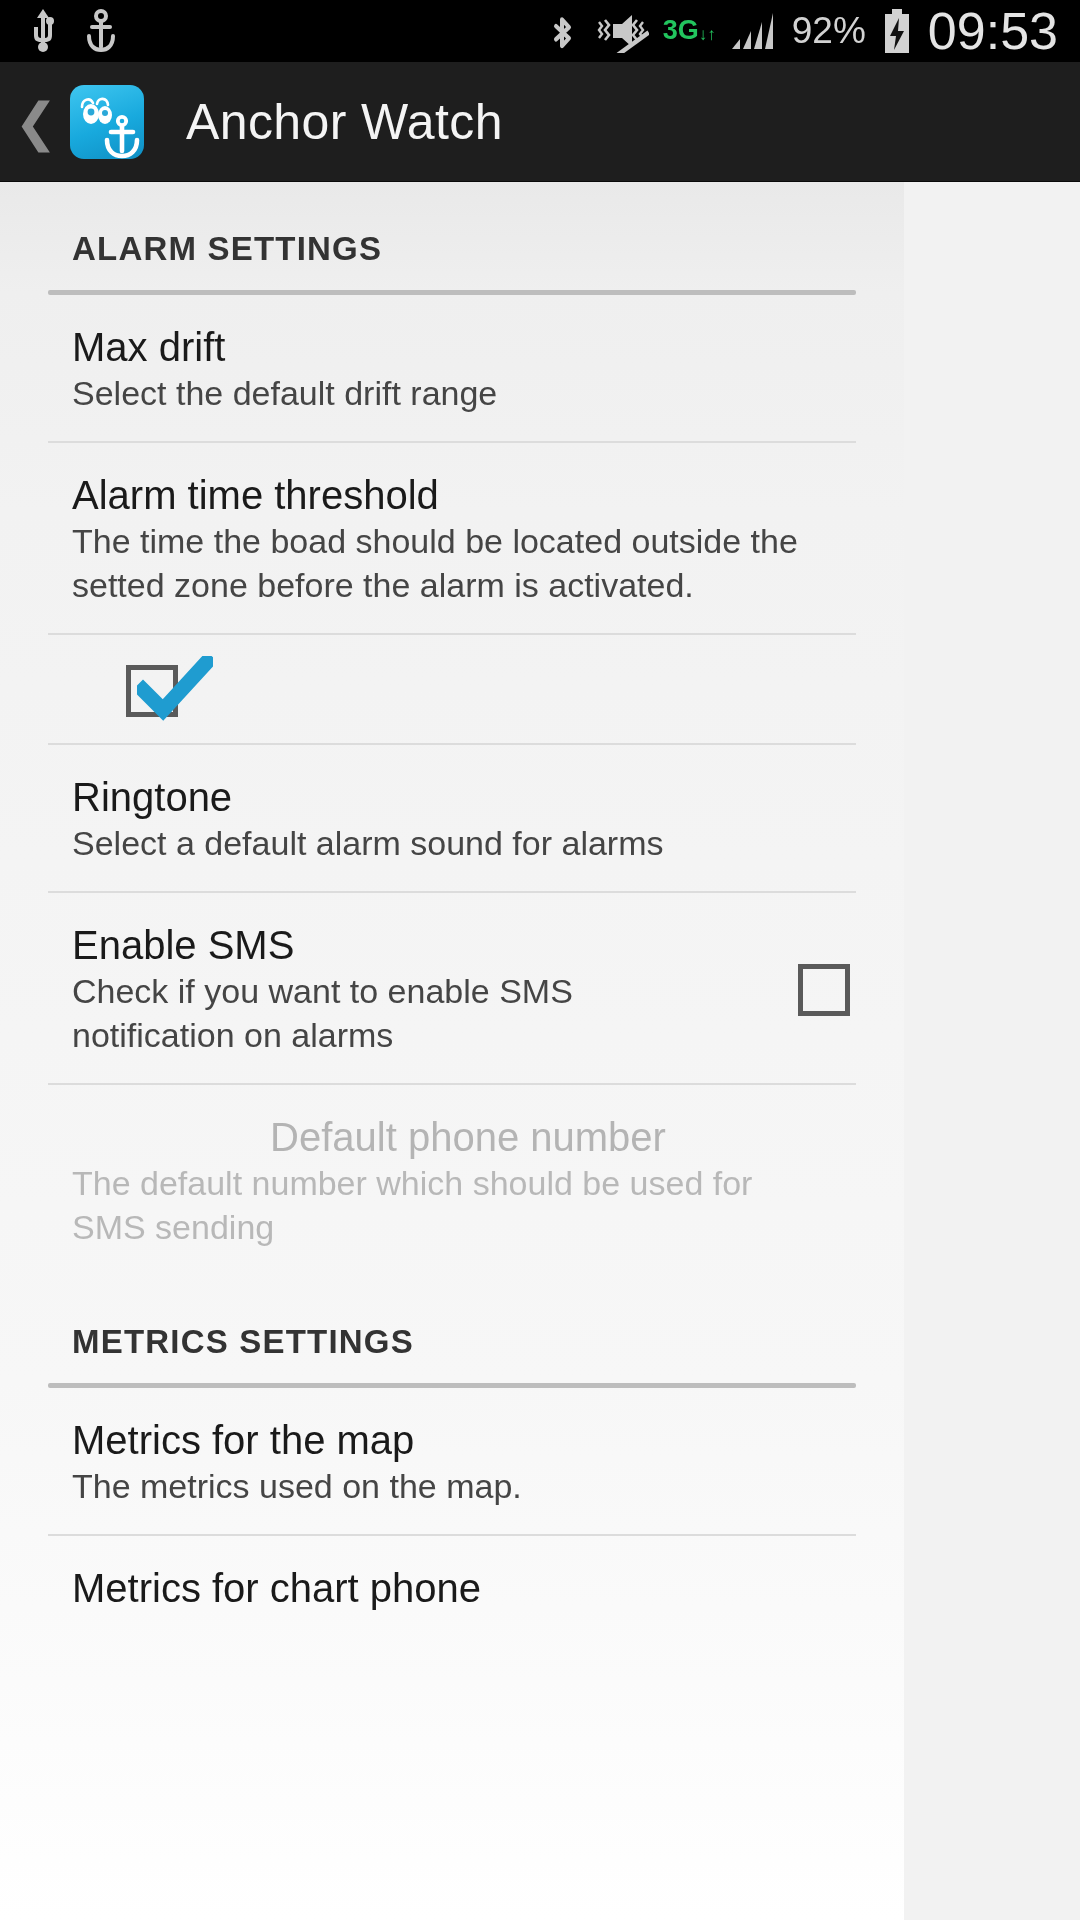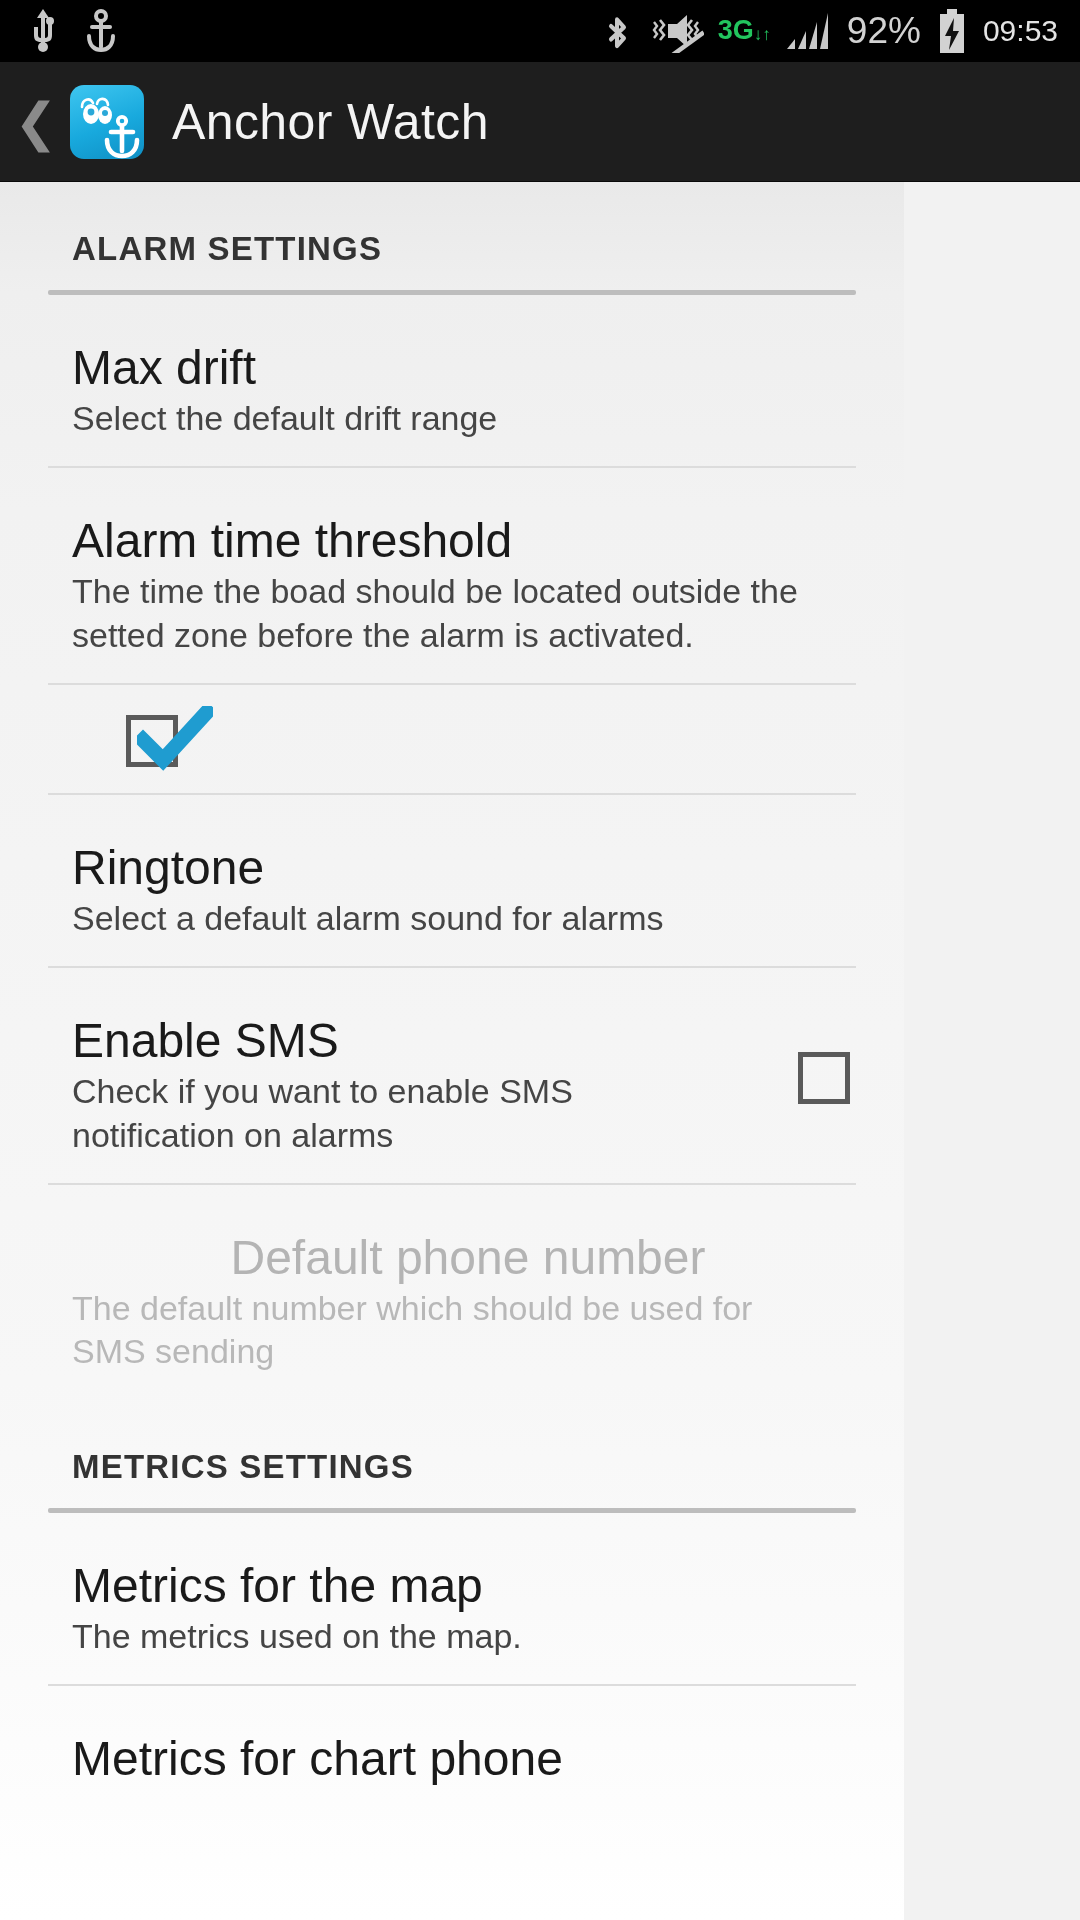--- a/index.html
+++ b/index.html
@@ -18,21 +18,21 @@
     display:flex; align-items:center;
     color:#c8c8c8;
   }
   .sb-left{ display:flex; align-items:center; gap:26px; padding-left:28px; }
   .sb-right{
     margin-left:auto; display:flex; align-items:center;
     gap:14px; padding-right:22px;
   }
   .sb-icon{ display:flex; align-items:center; justify-content:center; }
   .sb-text{ font-size:37px; color:#d2d2d2; letter-spacing:0px; }
-  .sb-clock{ font-size:30px; color:#e4e4e4; letter-spacing:0px; }
+  .sb-clock{ font-size:52px; color:#e4e4e4; letter-spacing:0px; }
   .sb-3g{
     display:flex; flex-direction:row; align-items:flex-end;
     line-height:0.78; color:#22c55e;
   }
   .sb-3g .g{ font-size:27px; font-weight:bold; }
   .sb-3g .a{ font-size:17px; }
 
   
   .actionbar{
     height:120px; width:1080px;
@@ -45,21 +45,21 @@
     color:#8a8a8a; font-size:52px; line-height:1; padding-left:10px;
   }
   .app-icon{
     width:74px; height:74px; margin-left:8px;
     border-radius:14px;
     background:linear-gradient(160deg,#3fc6f0 0%,#18a9dd 55%,#0f8fc4 100%);
     position:relative; overflow:hidden; flex:none;
   }
   .app-icon svg{ position:absolute; inset:0; }
   .app-title{
-    margin-left:28px;
+    margin-left:42px;
     color:#f4f4f4; font-size:50px; font-weight:400;
     letter-spacing:0.4px;
   }
 
   
   .content{
     width:904px;
     height:1738px;
     background:linear-gradient(180deg,#e9e9e9 0%,#efefef 110px,#f2f2f2 330px,#f7f7f7 1200px,#fbfbfb 1500px,#ffffff 1738px);
     position:relative;
@@ -77,22 +77,22 @@
     border-radius:2px;
   }
 
   .row{
     position:relative;
     padding:30px 0 26px 72px;
     display:flex; align-items:center;
   }
   .row-text{ flex:1; padding-right:40px; }
   .row-title{
-    font-size:48px; color:#1a1a1a; font-weight:400;
-    line-height:1.12; letter-spacing:0px;margin-top:16px;
+    font-size:40px; color:#1a1a1a; font-weight:400;
+    line-height:1.12; letter-spacing:0px;
   }
   .row-summary{
     font-size:34px; color:#454545; font-weight:400;
     line-height:1.28; margin-top:2px; letter-spacing:0px;
     max-width:740px;
   }
   .row.disabled .row-title{ color:#b4b4b4;text-align:center; }
   .row.disabled .row-summary{ color:#b8b8b8; }
 
   .divider{

